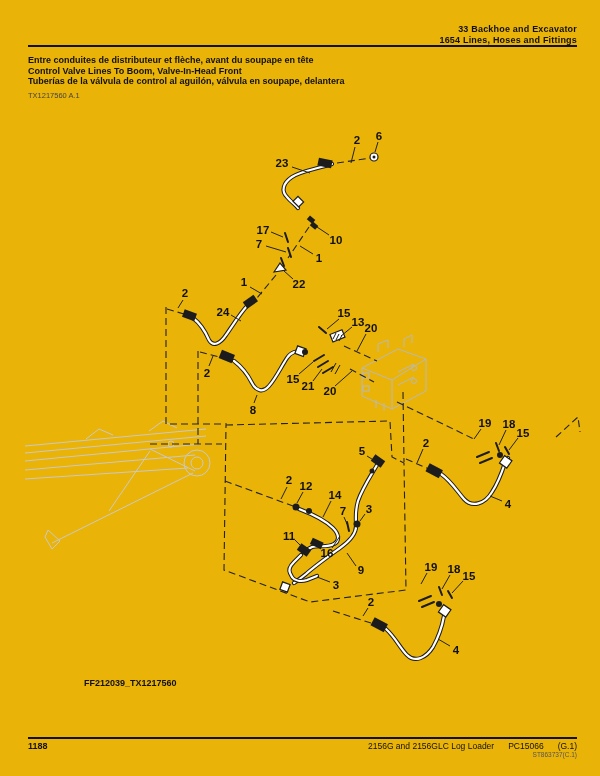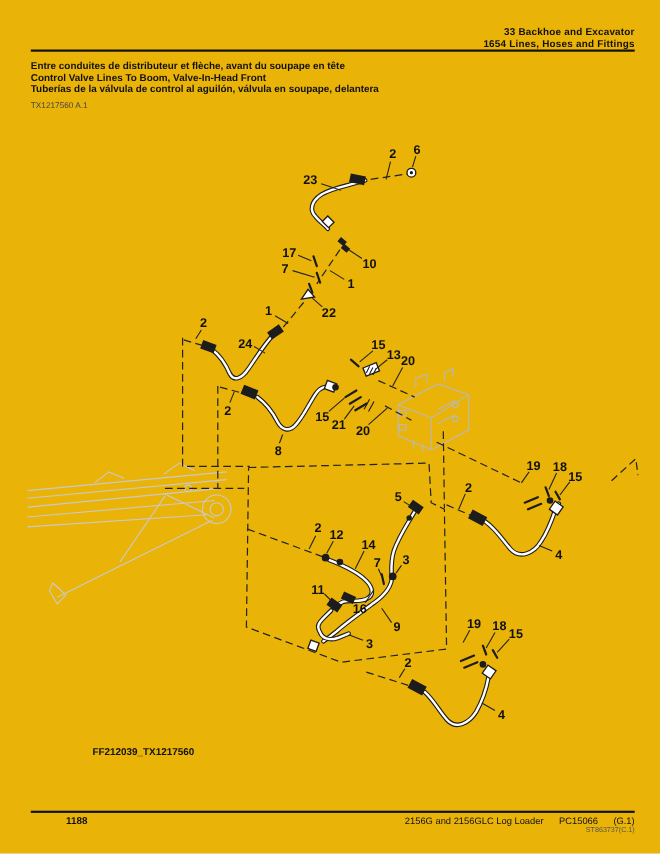--- a/index.html
+++ b/index.html
@@ -13,21 +13,21 @@
   .hdr{position:absolute;top:24px;right:47px;text-align:right;
        font-size:9px;font-weight:bold;line-height:11px;letter-spacing:.2px;}
   .rule-top{position:absolute;left:28px;right:47px;top:45px;height:2px;background:#111;}
   
   .title-block{position:absolute;left:28px;top:55px;font-size:9px;font-weight:bold;line-height:10.5px;}
   .tx-ref{position:absolute;left:28px;top:91px;font-size:7.5px;color:#444;font-weight:normal;}
   
   .fig-caption{position:absolute;left:36px;top:678px;font-size:9px;font-weight:bold;margin-left:48px;}
   
   .rule-bottom{position:absolute;left:28px;right:47px;top:737px;height:1.5px;background:#111;}
-  .pg-num{position:absolute;left:28px;top:741px;font-size:9px;font-weight:bold;margin-left:32px;}
+  .pg-num{position:absolute;left:28px;top:741px;font-size:9px;font-weight:bold;}
   .ftr-right{position:absolute;right:47px;top:741px;font-size:8.5px;text-align:right;white-space:nowrap;}
   .ftr-right span{margin-left:14px;margin-top:16px;}
   .ftr-sub{position:absolute;right:47px;top:751px;font-size:6.5px;color:#555;text-align:right;}
   
   svg.diagram{position:absolute;left:0;top:0;}
   .ghost{fill:none;stroke:#c9c9c9;stroke-width:1;}
   .ghostv{fill:none;stroke:#b9b9b9;stroke-width:1;}
   .hose-outer{fill:none;stroke:#1c1c1c;stroke-width:4.2;stroke-linecap:round;}
   .hose-inner{fill:none;stroke:#ffffff;stroke-width:2.2;stroke-linecap:round;}
   .fit{fill:#1c1c1c;stroke:none;}

